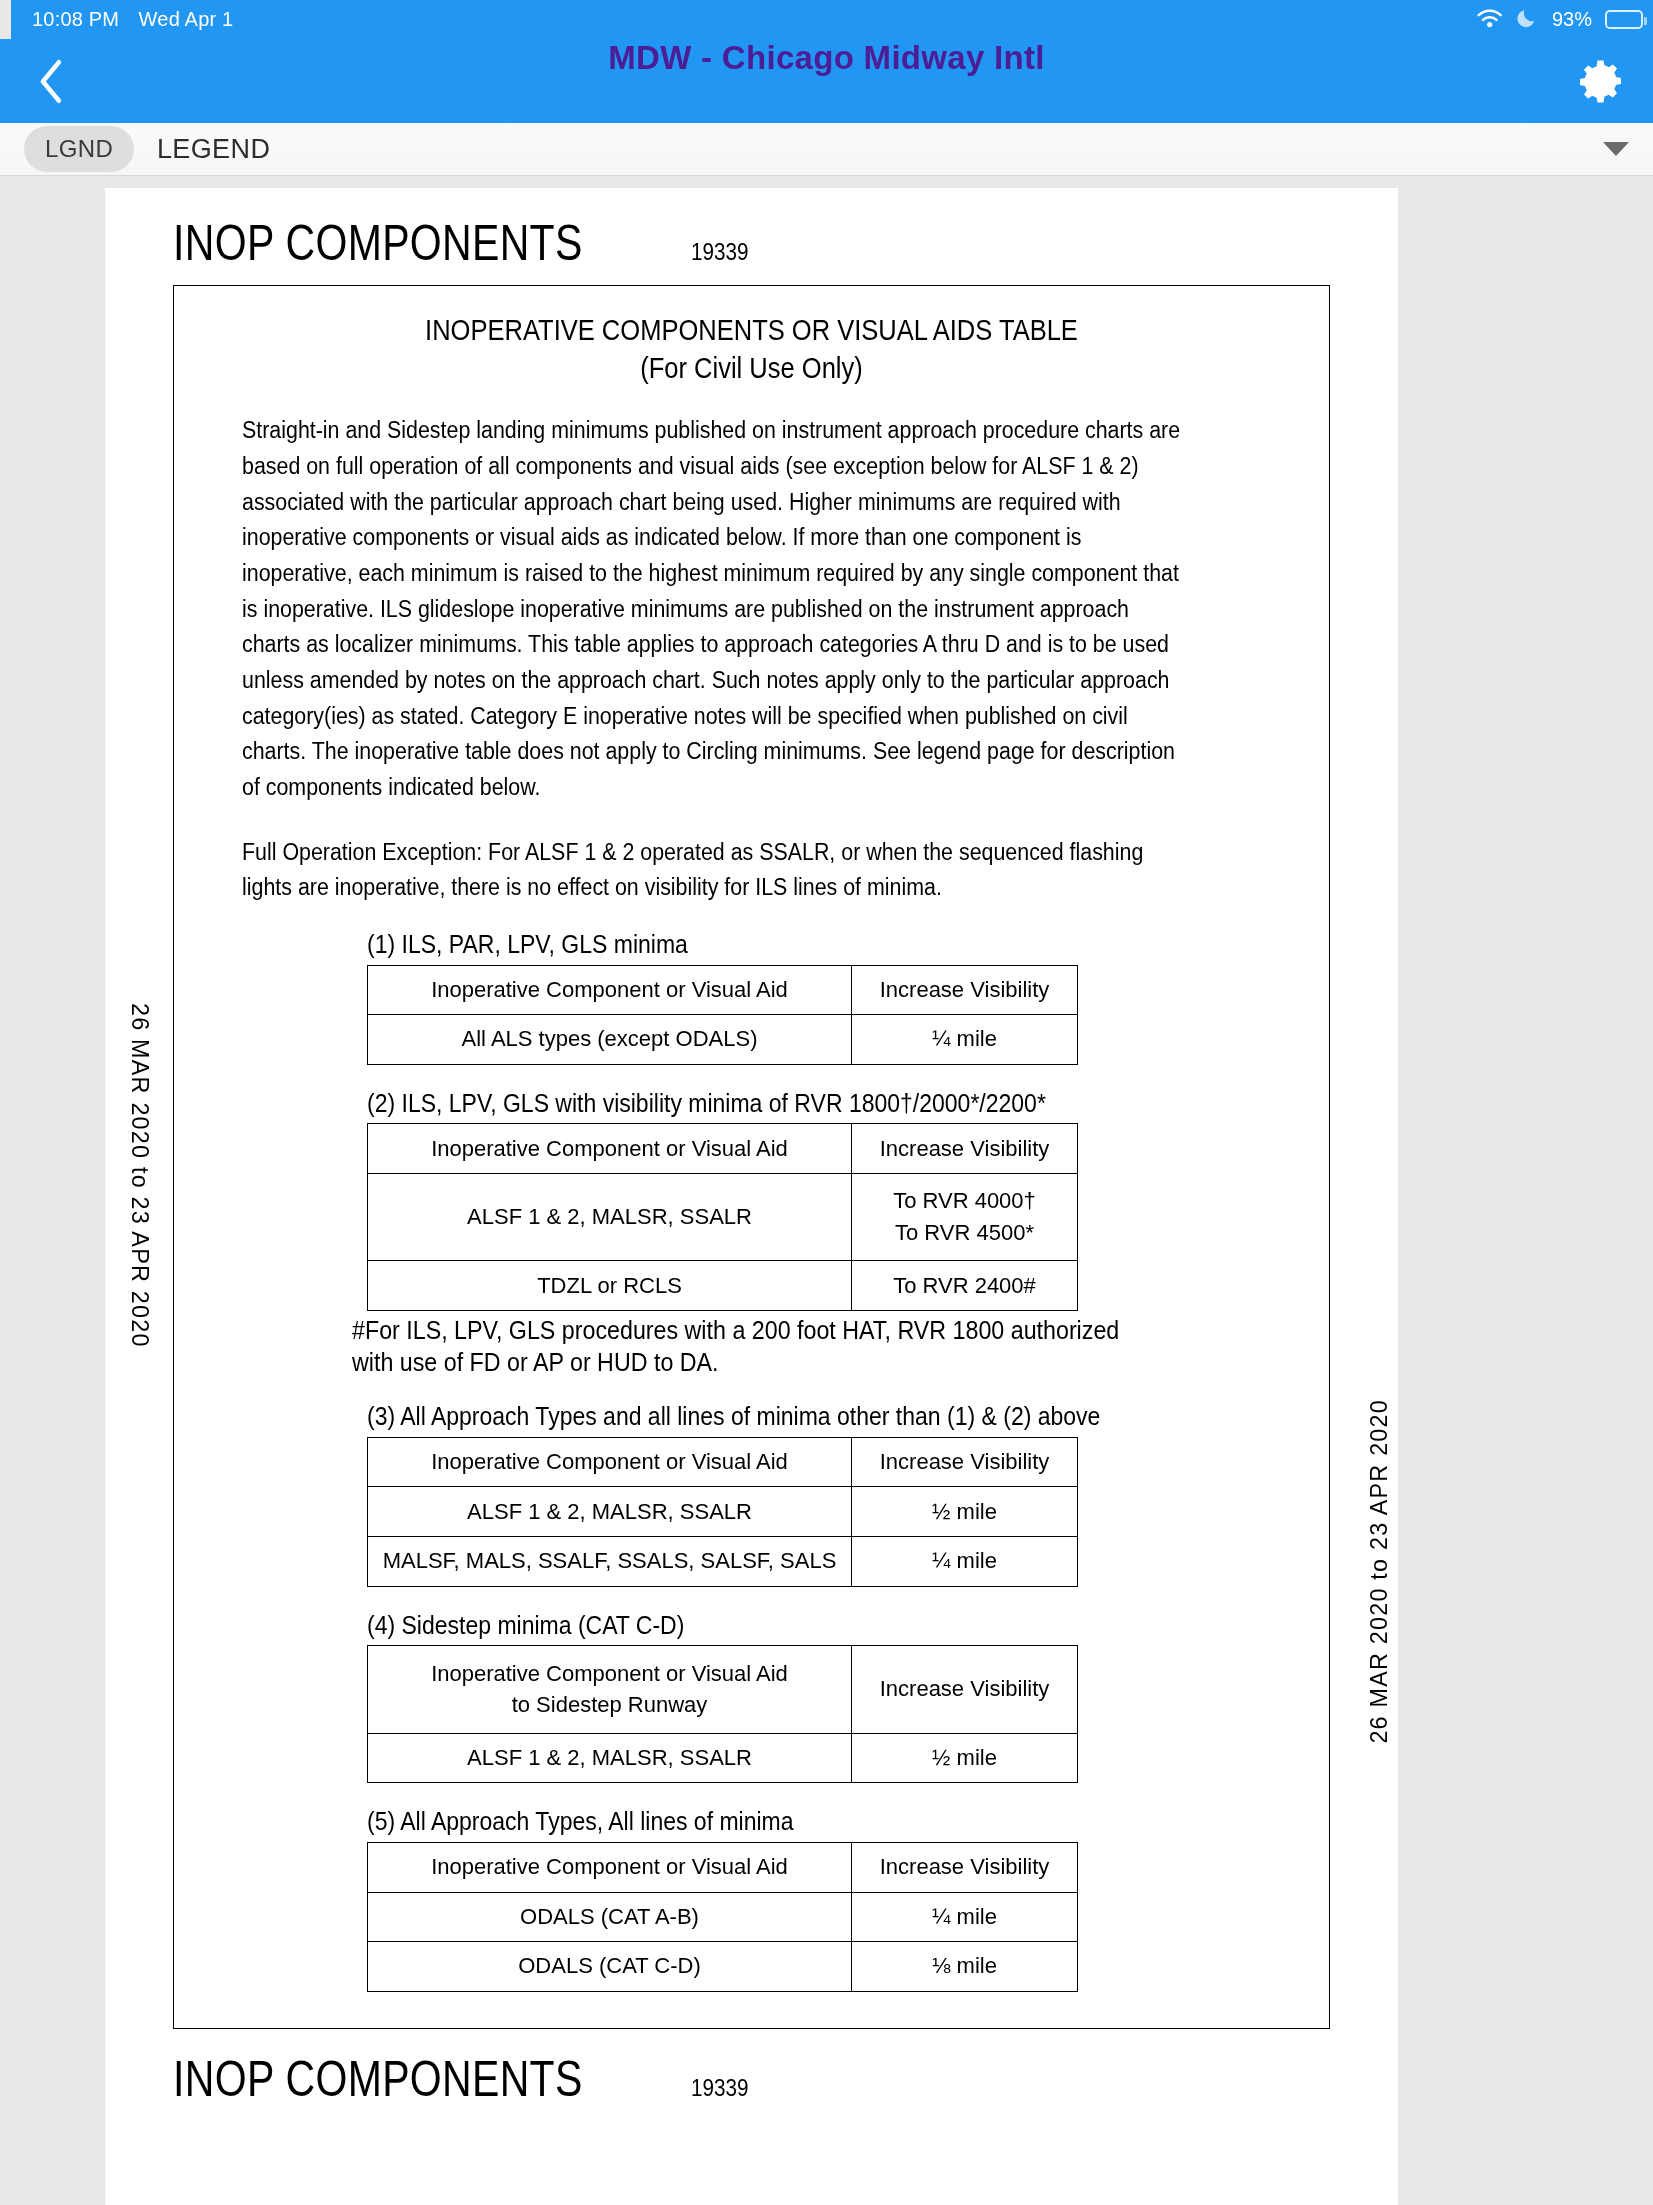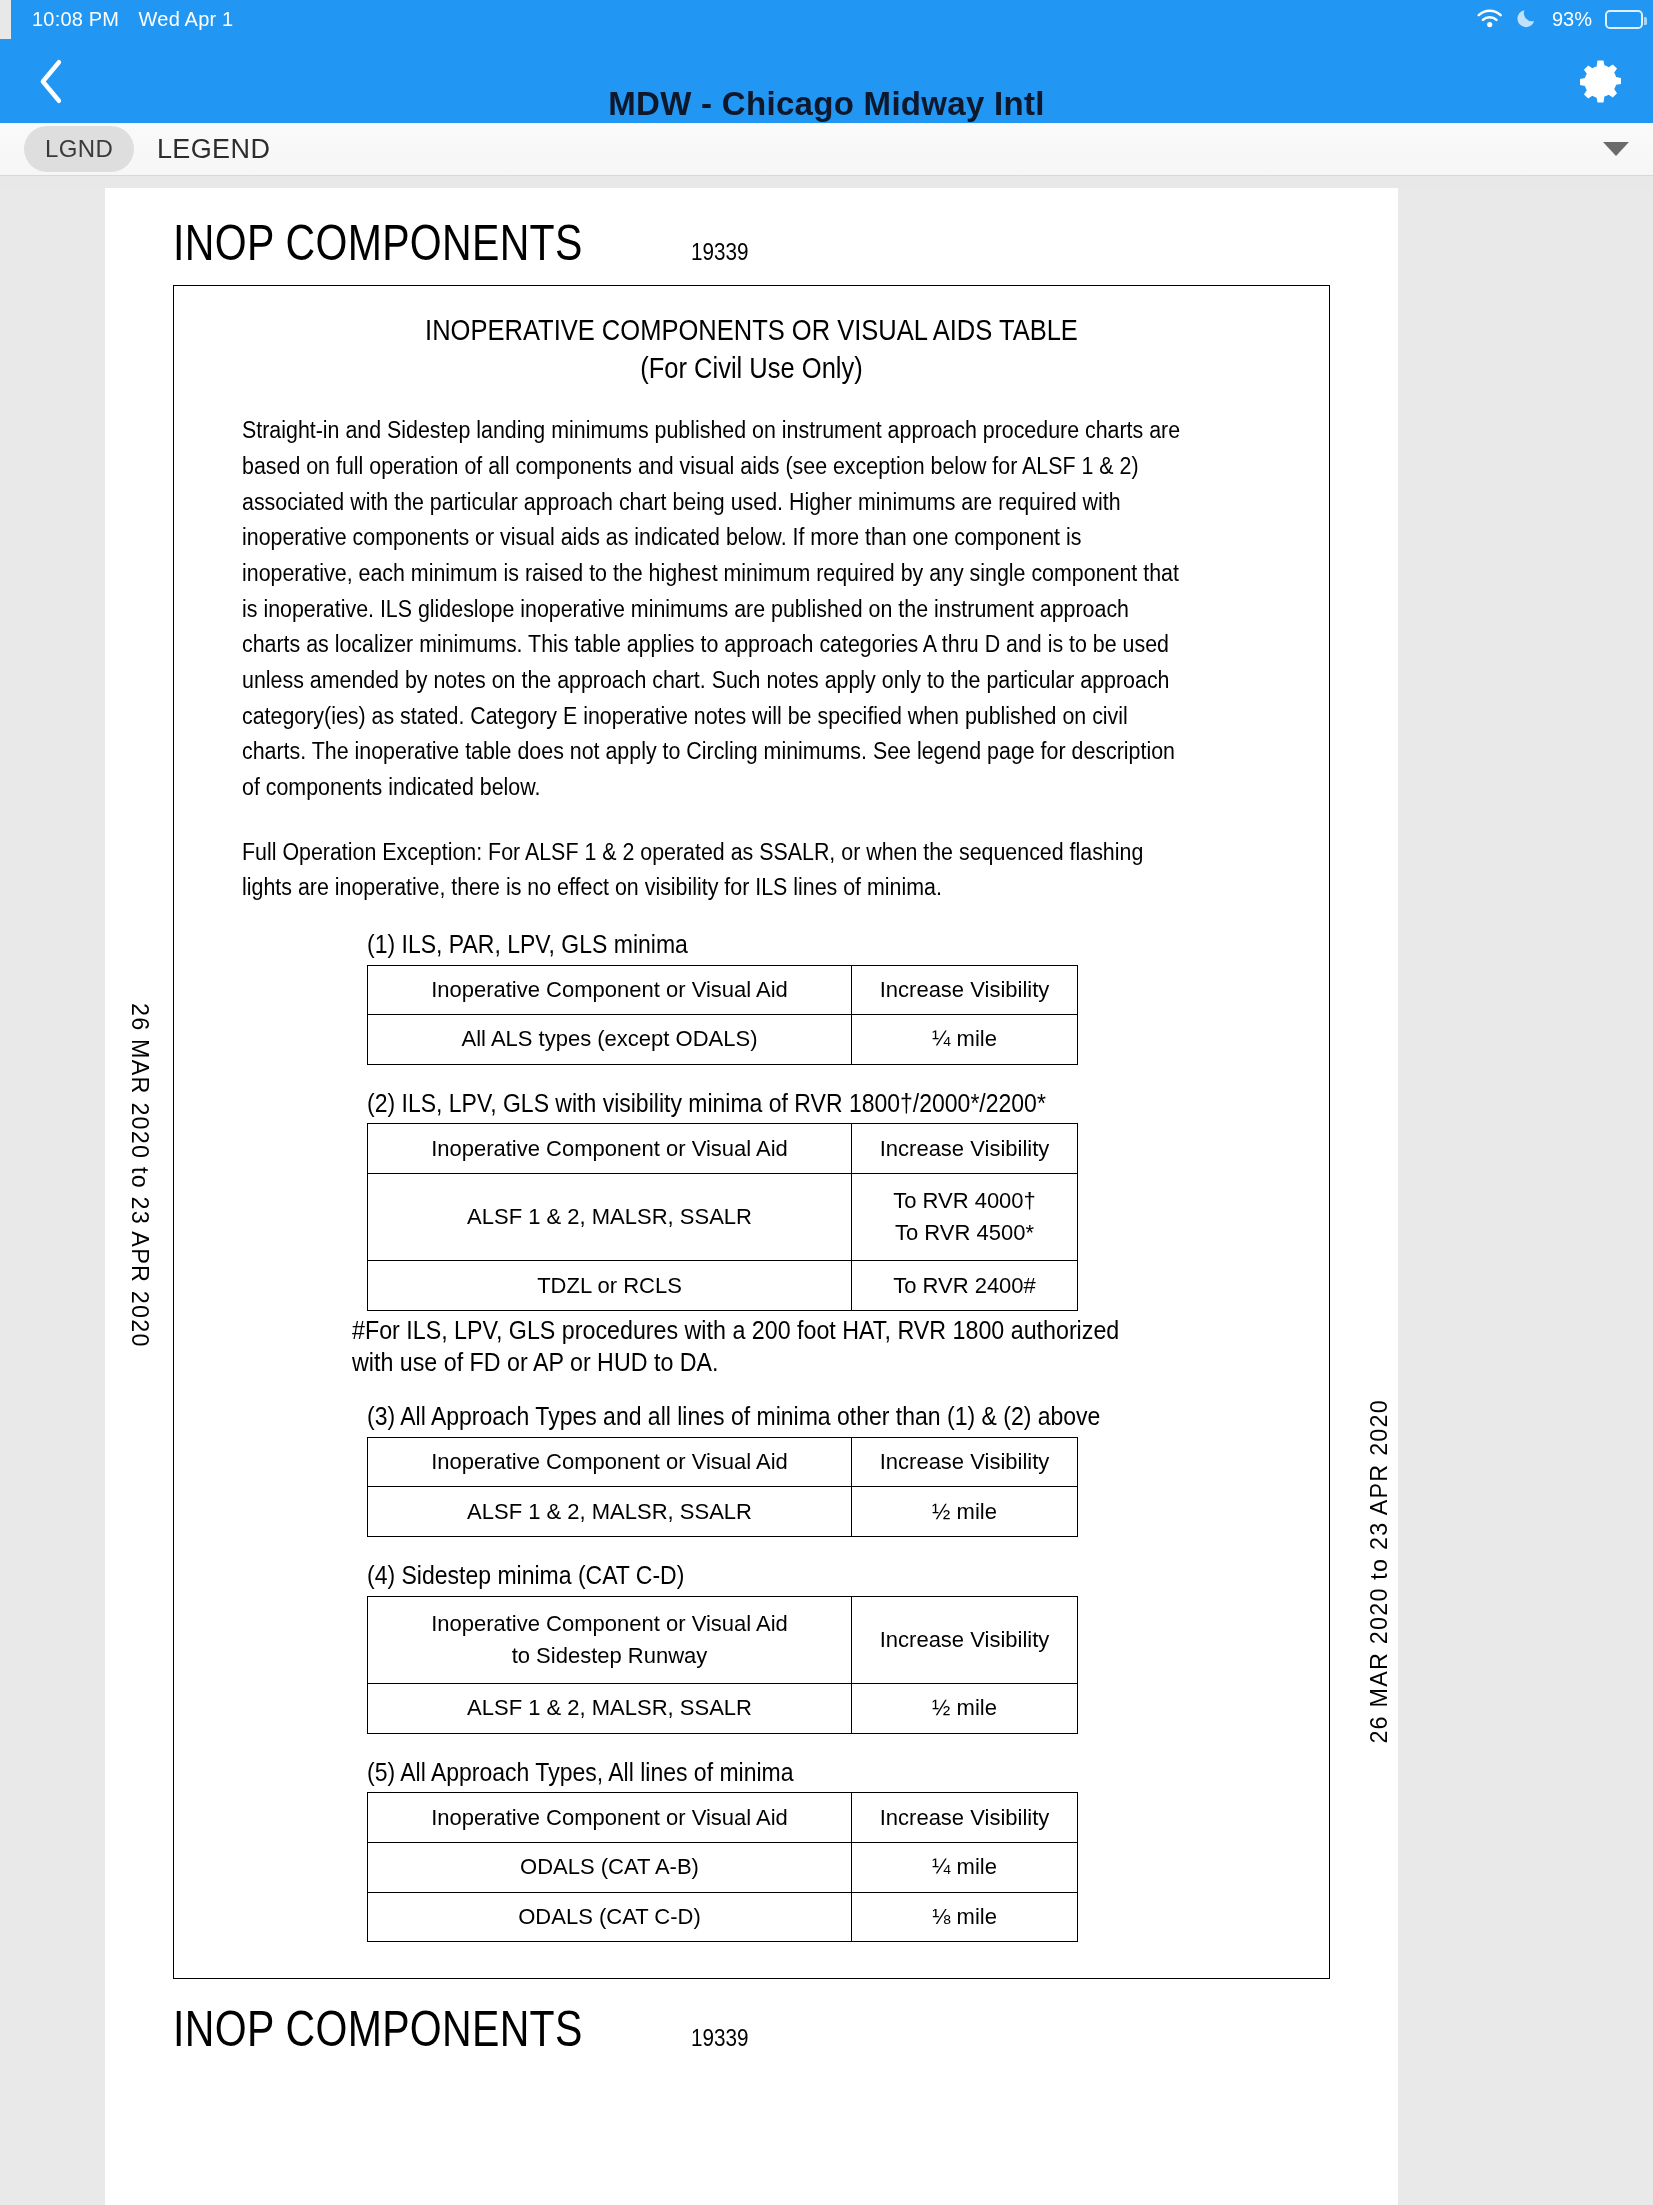--- a/index.html
+++ b/index.html
@@ -31,22 +31,22 @@
   .battery-icon::after {
     content: ""; position: absolute; right: -5.7px; top: 5.7px;
     width: 3.2px; height: 7.3px; background: rgba(255,255,255,.6);
     border-radius: 0 1.6px 1.6px 0;
   }
   .battery-fill { height: 100%; width: 93%; background: #fff; border-radius: 2px; }
 
   
   .navbar {
     position: absolute; top: 39px; left: 0; width: 1653px; height: 84px;
-    background: #2196f3; color: #0f172a;
-    display: flex; align-items: flex-end; justify-content: center;
+    background: #2196f3; color: #4c1d95;
+    display: flex; align-items: flex-start; justify-content: center;
   }
   .nav-title { font-size: 33px; font-weight: bold; letter-spacing: 0.3px; }
   .nav-back {
     position: absolute; left: 27.4px; top: 50%; transform: translateY(-50%);
     width: 48px; height: 48px; display: flex; align-items: center; justify-content: center;
     cursor: pointer;
   }
   .nav-gear {
     position: absolute; right: 27.4px; top: 50%; transform: translateY(-50%);
     width: 50px; height: 50px; display: flex; align-items: center; justify-content: center;
@@ -279,20 +279,24 @@
             <table class="m">
               <tbody>
                   <tr>
                 <th class="c1">Inoperative Component or Visual Aid</th>
                 <th class="c2">Increase Visibility</th>
               </tr>
               <tr>
                 <td>ALSF 1 &amp; 2, MALSR, SSALR</td>
                 <td>½ mile</td>
               </tr>
+              <tr>
+                <td>MALSF, MALS, SSALF, SSALS, SALSF, SALS</td>
+                <td>¼ mile</td>
+              </tr>
             </tbody>
               </table>
           </div>
 
           <div class="sec">
             <div class="sec-head">(4) Sidestep minima (CAT C-D)</div>
             <table class="m">
               <tbody>
                   <tr>
                 <th class="c1">

